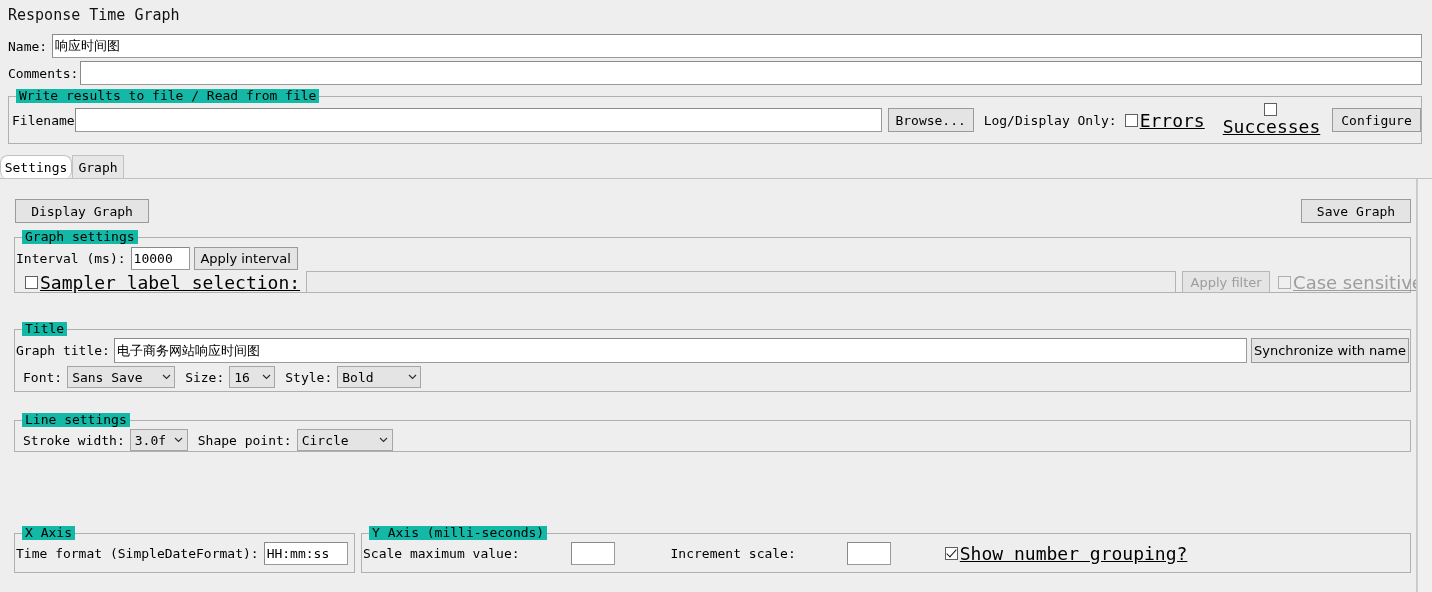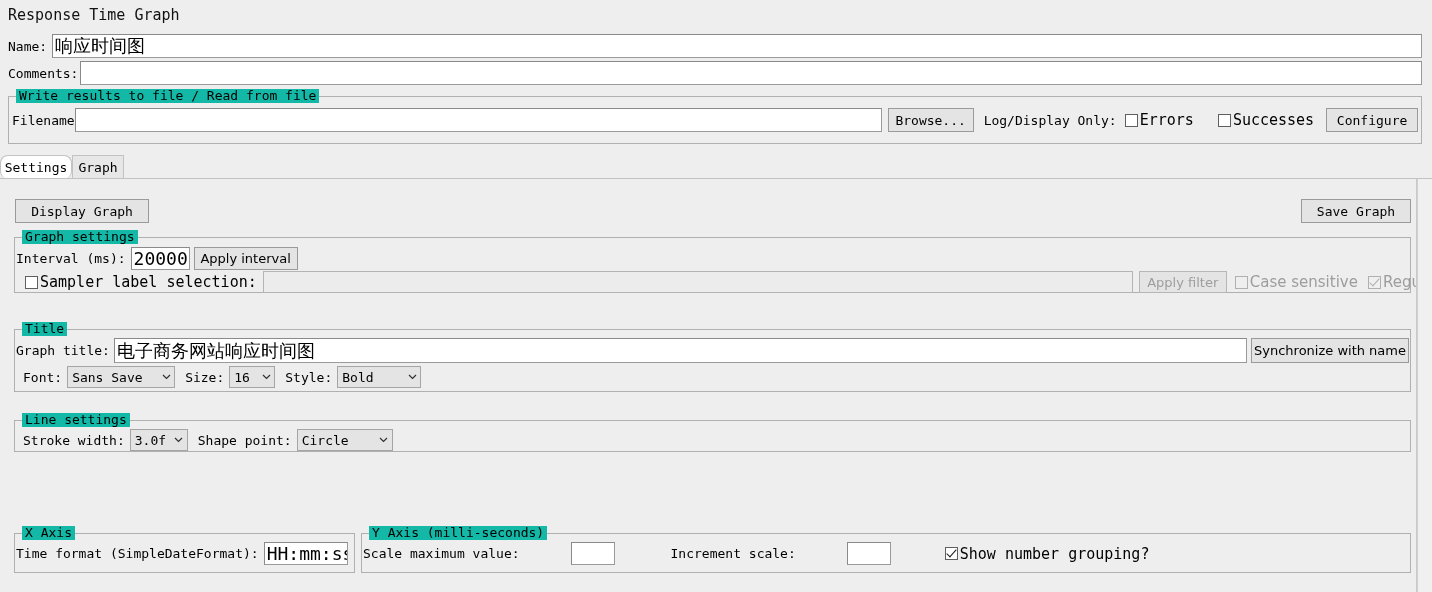--- a/index.html
+++ b/index.html
@@ -40,21 +40,21 @@
   }
   .txtfield {
     flex: 1;
     background: #ffffff;
     border: 1px solid #9a9a9a;
     border-top-color: #8a8a8a;
     border-left-color: #8a8a8a;
     display: flex; align-items: center;
     padding: 0 2px;
     font-family: "DejaVu Sans", "Liberation Sans", sans-serif;
-    font-size: 18px;
+    font-size: 13px;
     color: #000;
     overflow: hidden;
   }
   .txtfield.mono { font-family: "DejaVu Sans Mono", "Liberation Mono", monospace; }
   .txtfield.disabled { background: #ececec; color: #8c8c8c; border-color: #b4b4b4; }
 
   
   .panel {
     position: absolute;
     border: 1px solid #b0b0b0;
@@ -100,21 +100,21 @@
     content: "";
     position: absolute;
     left: 3px; top: -1px;
     width: 4px; height: 9px;
     border: solid #1a1a1a;
     border-width: 0 1.6px 1.6px 0;
     transform: rotate(42deg);
   }
   .cb.dis { border-color: #b0b0b0; background: #efefef; }
   .cb.dis.checked::after { border-color: #b0b0b0; }
-  .cb-label { margin-left: 2px; font-size: 15px; }
+  .cb-label { margin-left: 2px; font-size: 18px; text-decoration: underline; }
   .cb-label.sans { font-family: "DejaVu Sans", "Liberation Sans", sans-serif; }
   .cb-label.grey { color: #9d9d9d; }
 
   
   .combo {
     background: #e4e4e4;
     border: 1px solid #a5a5a5;
     display: inline-flex; align-items: center;
     padding: 0 2px 0 4px;
     font-size: 13px;
@@ -197,21 +197,21 @@
 
       <div class="btn mono" style="margin-left:6px; height:24px; width:86px;">Browse...</div>
 
       <div class="lbl" style="margin-left:10px;">Log/Display Only:</div>
 
       <div class="cb-wrap" style="margin-left:8px;">
         <span class="cb"></span>
         <span class="cb-label">Errors</span>
       </div>
 
-      <div class="cb-wrap" style="margin-left:24px;">
+      <div class="cb-wrap" style="margin-left:16px;flex-direction:column;">
         <span class="cb"></span>
         <span class="cb-label">Successes</span>
       </div>
 
       <div class="btn mono" style="margin-left:12px; height:24px; width:122px;">Configure</div>
     </div>
   </div>
 
   <div class="tabs">
     <div class="tab active" style="left:0px; width:72px;">Settings</div>
@@ -222,21 +222,21 @@
   <div class="content-area">
 
     <div class="btn mono" style="position:absolute; left:15px; top:20px; width:134px; height:24px;">Display Graph</div>
     <div class="btn mono" style="position:absolute; left:1301px; top:20px; width:110px; height:24px;">Save Graph</div>
 
     <div class="panel" style="left:14px; top:58px; width:1397px; height:56px;">
       <div class="panel-title">Graph settings</div>
 
       <div style="position:absolute; left:1px; top:9px; height:23px; display:flex; align-items:center;">
         <div class="lbl">Interval (ms):</div>
-        <div class="txtfield mono" style="margin-left:5px; flex:0 0 59px; height:23px;">20000</div>
+        <div class="txtfield mono" style="margin-left:5px; flex:0 0 59px; height:23px;">10000</div>
         <div class="btn" style="margin-left:4px; height:23px; width:104px;">Apply interval</div>
       </div>
 
       <div style="position:absolute; left:10px; top:33px; height:22px; width:1385px; display:flex; align-items:center;">
         <div class="cb-wrap">
           <span class="cb"></span>
           <span class="cb-label">Sampler label selection:</span>
         </div>
         <div class="txtfield disabled" style="margin-left:6px; flex:0 0 870px; height:22px;"></div>
         <div class="btn disabled" style="margin-left:6px; height:22px; width:88px;">Apply filter</div>

